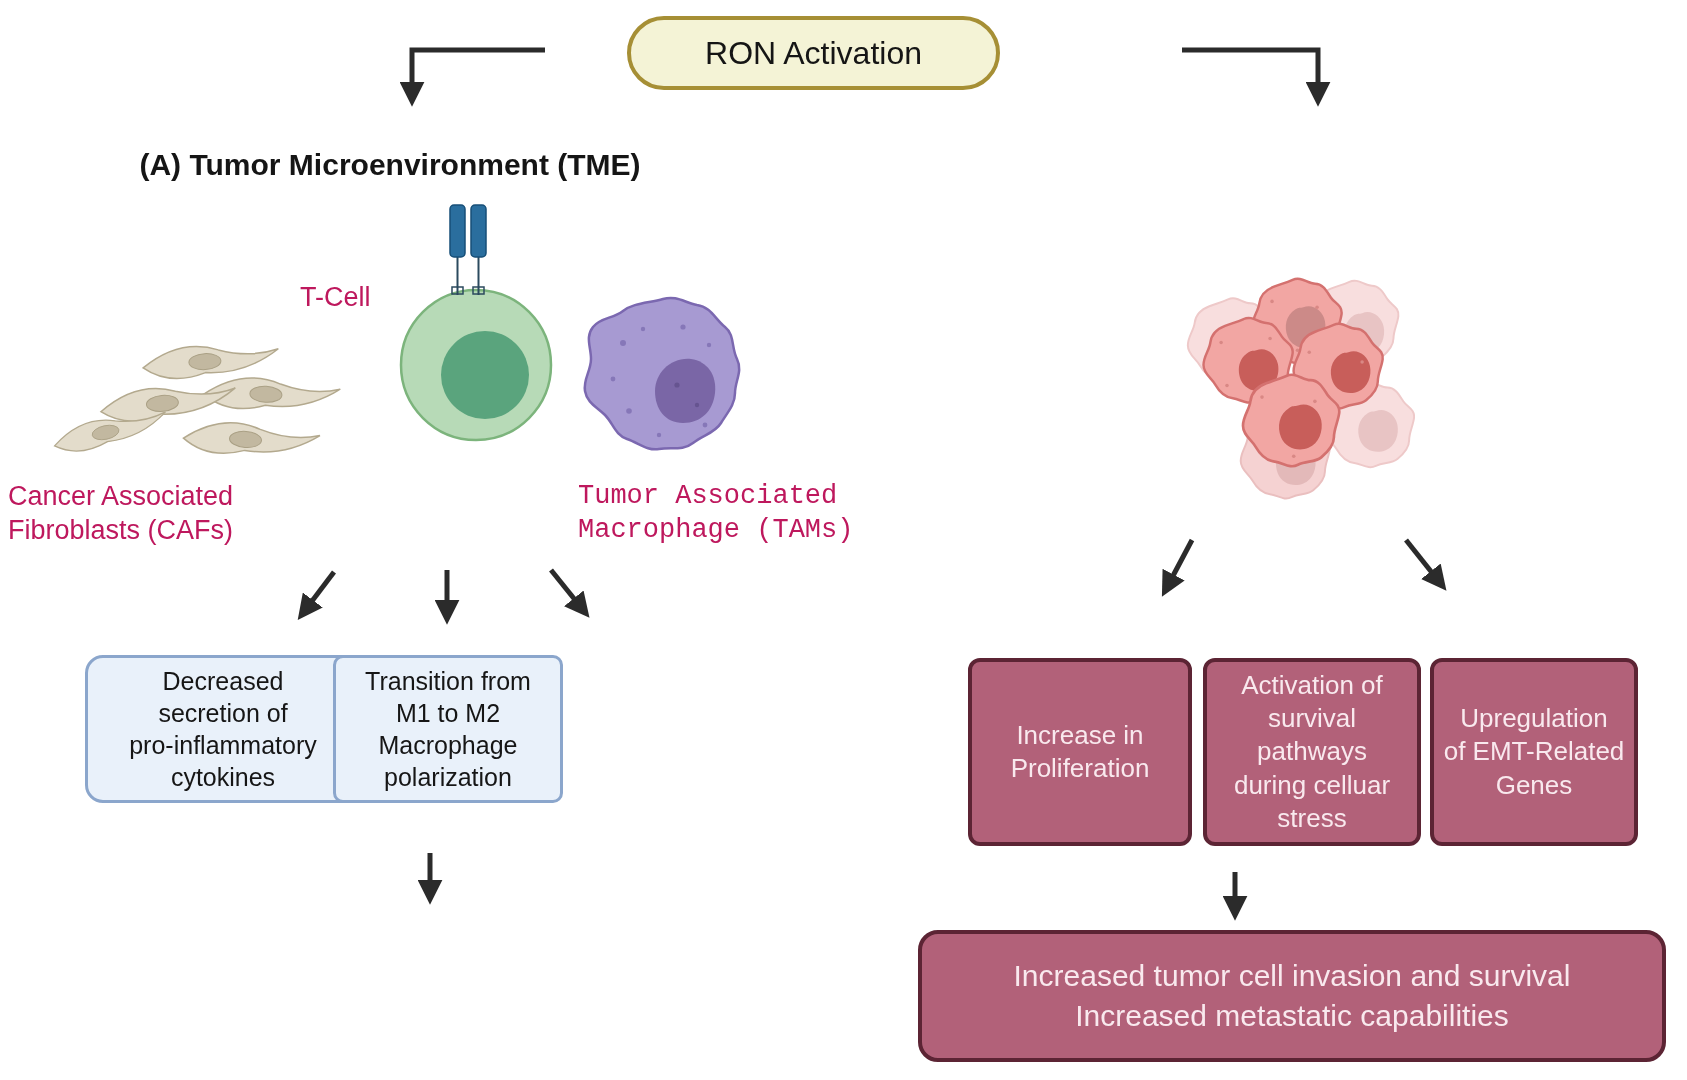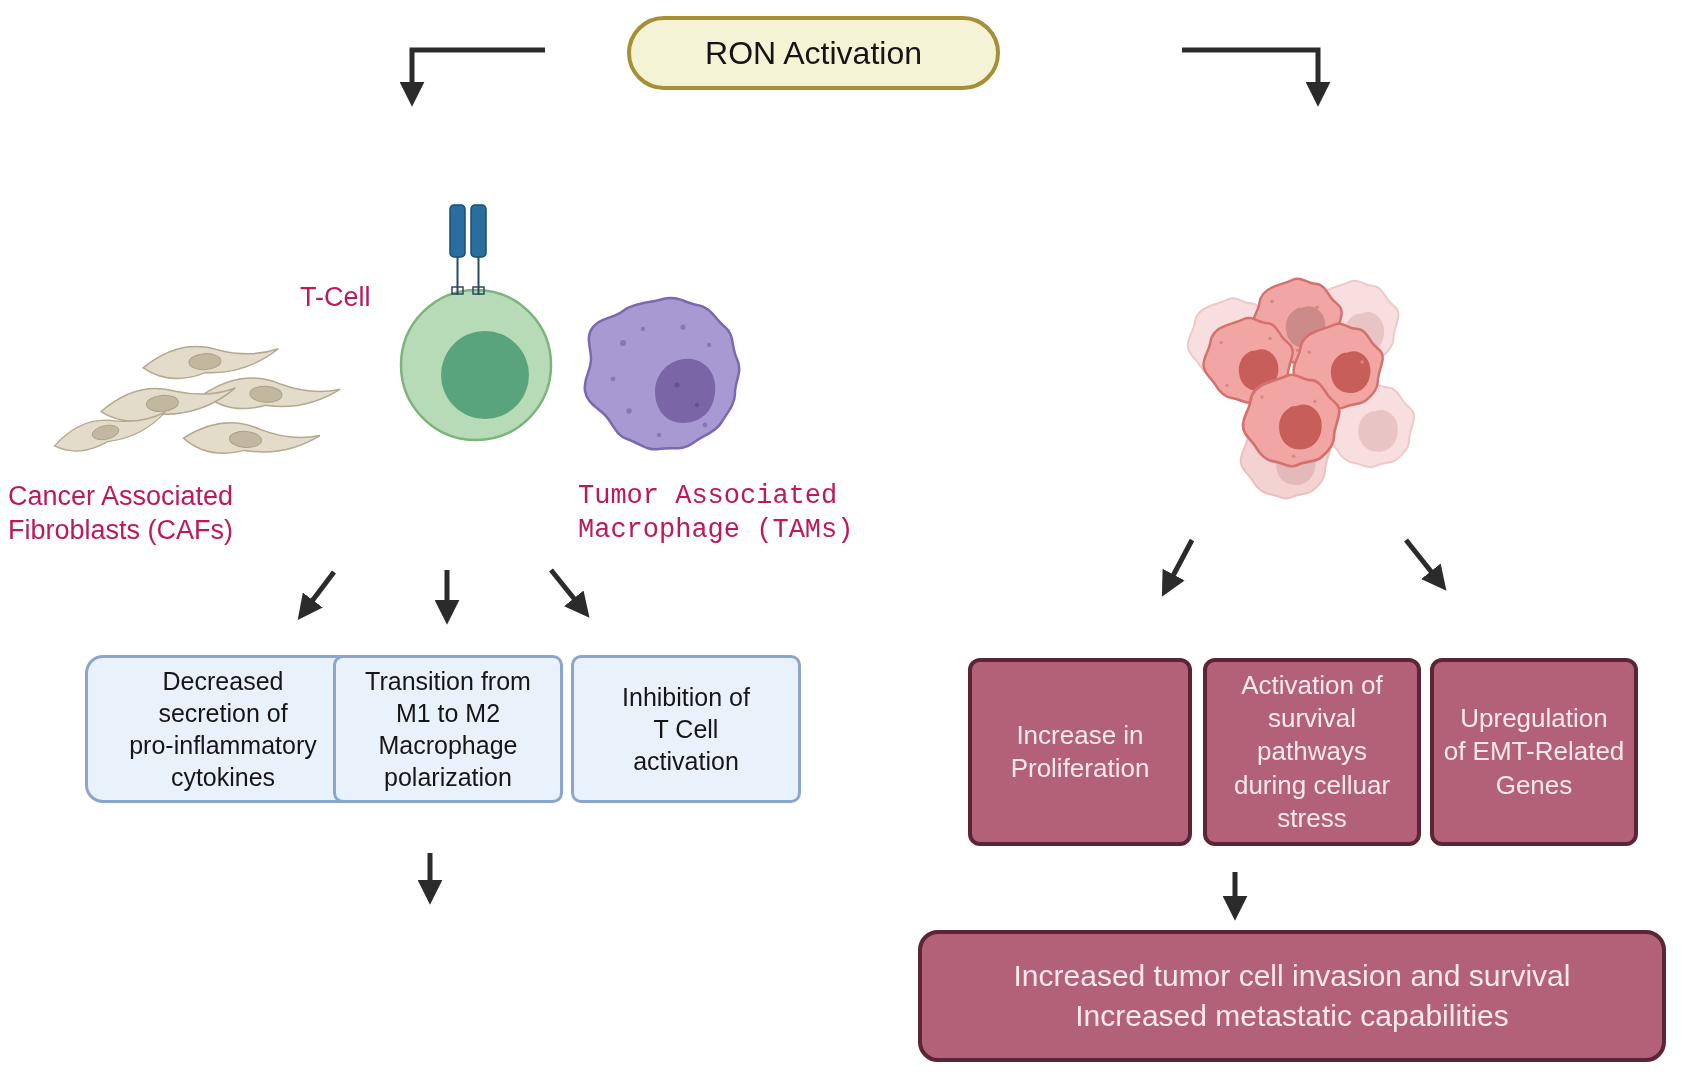--- a/index.html
+++ b/index.html
@@ -56,20 +56,21 @@
 </style>
 </head>
 <body>
 
 <div id="canvas">
 
   <div class="abs pill">
     <span>RON Activation</span>
   </div>
 
+  <div class="abs heading" id="heading-a">(A) Tumor Microenvironment (TME)</div>
 
   <div class="abs cell-label" id="tcell-label">T-Cell</div>
   <div class="abs cell-label" id="cafs-label">Cancer Associated
 Fibroblasts (CAFs)</div>
   <div class="abs cell-label" id="tams-label">Tumor Associated
 Macrophage (TAMs)</div>
 
   <svg class="abs" style="left:45px;top:338px" width="300" height="140" viewBox="0 0 300 140">
     <defs>
       <g id="fib">
@@ -190,23 +191,20 @@
   </svg>
 
   <div class="abs bluebox" id="bluebox-1">Decreased
 secretion of
 pro-inflammatory
 cytokines</div>
   <div class="abs bluebox" id="bluebox-2">Transition from
 M1 to M2
 Macrophage
 polarization</div>
-  <div class="abs bluebox" id="bluebox-3">Inhibition of
-T Cell
-activation</div>
 
   <div class="abs maroonbox" id="maroonbox-1">Increase in
 Proliferation</div>
   <div class="abs maroonbox" id="maroonbox-2">Activation of
 survival
 pathways
 during celluar
 stress</div>
   <div class="abs maroonbox" id="maroonbox-3">Upregulation
 of EMT-Related

